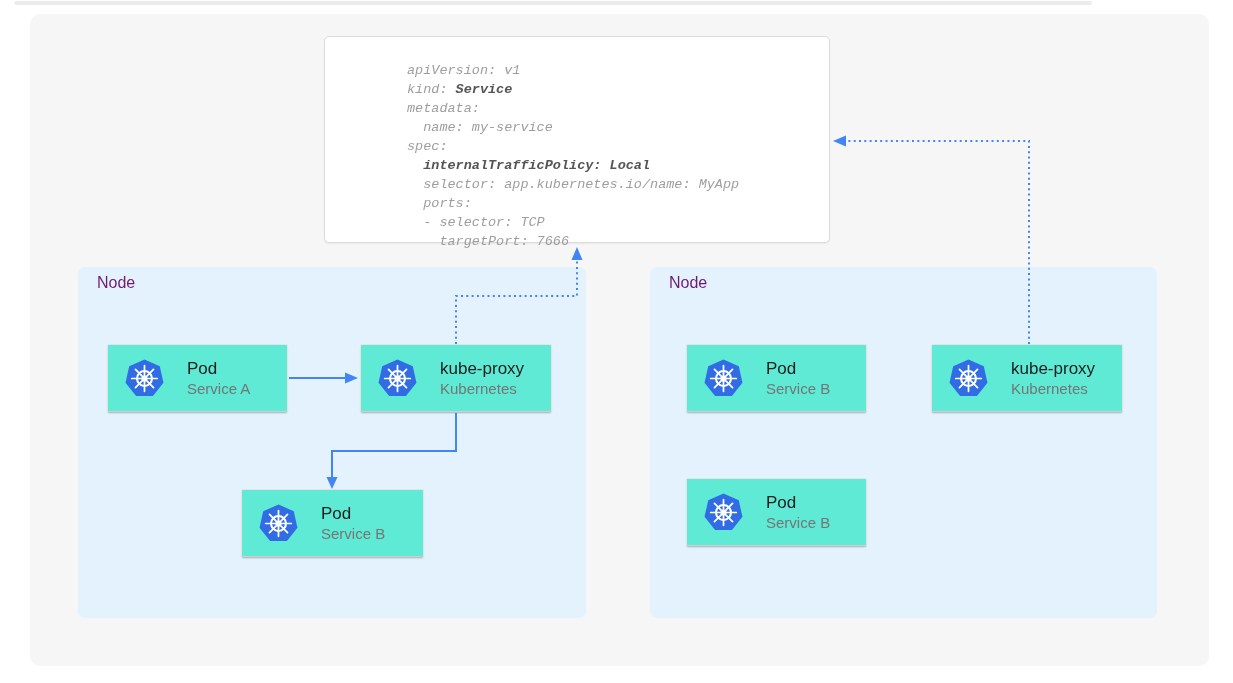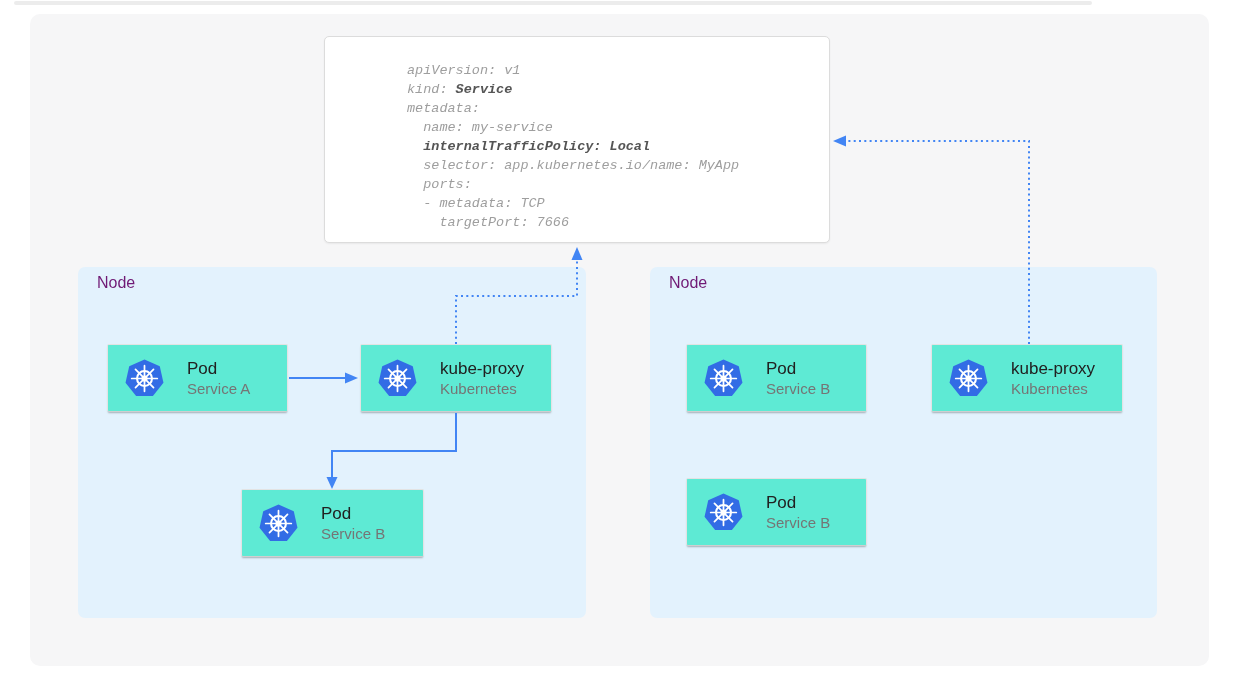--- a/index.html
+++ b/index.html
@@ -36,24 +36,25 @@
 
 <div class="page">
   <div class="top-divider"></div>
   <div class="canvas"></div>
 
   <div class="yaml-card">
     <div class="yline"><span>apiVersion: v1</span><span class="b"></span></div>
     <div class="yline"><span>kind: </span><span class="b">Service</span></div>
     <div class="yline"><span>metadata:</span><span class="b"></span></div>
     <div class="yline"><span>  name: my-service</span><span class="b"></span></div>
+    <div class="yline"><span>spec:</span><span class="b"></span></div>
     <div class="yline"><span>  </span><span class="b">internalTrafficPolicy: Local</span></div>
     <div class="yline"><span>  selector: app.kubernetes.io/name: MyApp</span><span class="b"></span></div>
     <div class="yline"><span>  ports:</span><span class="b"></span></div>
-    <div class="yline"><span>  - metadata: TCP</span><span class="b"></span></div>
+    <div class="yline"><span>  - selector: TCP</span><span class="b"></span></div>
     <div class="yline"><span>    targetPort: 7666</span><span class="b"></span></div>
   </div>
 
   <div class="node node-left">
     <div class="node-label">Node</div>
   </div>
   <div class="node node-right">
     <div class="node-label">Node</div>
   </div>
 

